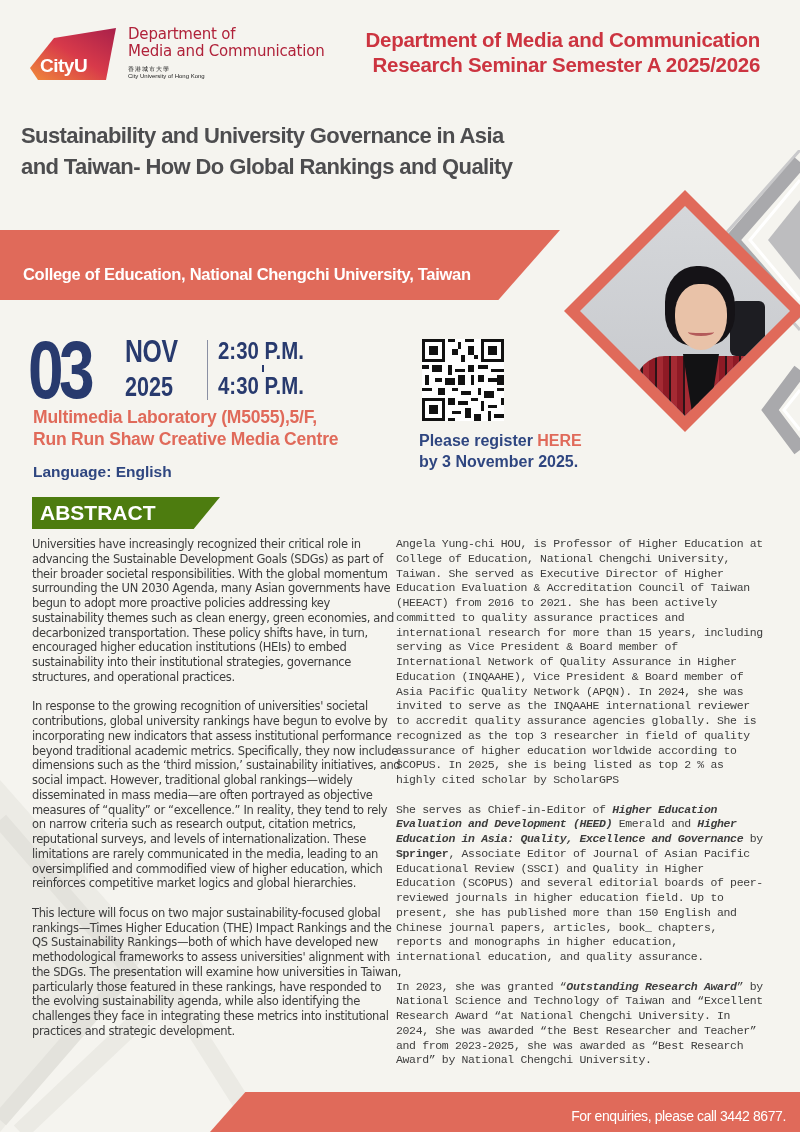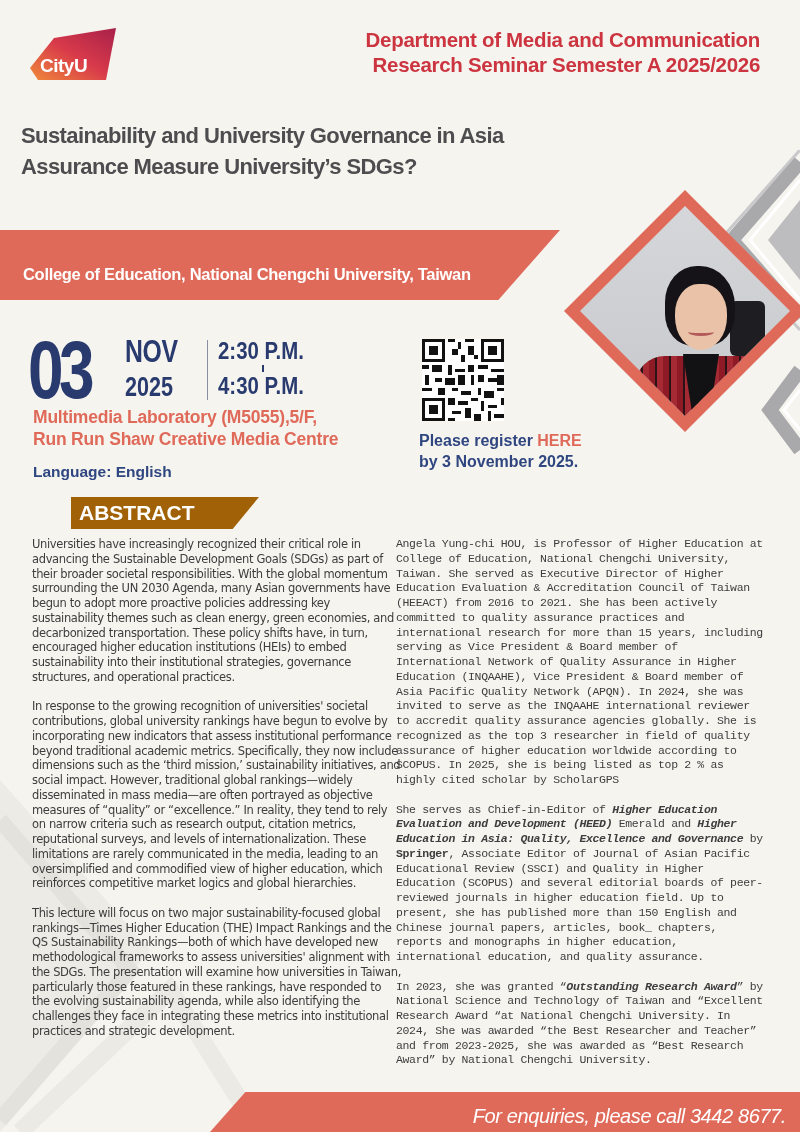--- a/index.html
+++ b/index.html
@@ -74,44 +74,43 @@
   .venue { position: absolute; left: 33px; top: 406px; color: #e06a5a; font-weight: bold; font-size: 17.5px; line-height: 22px; letter-spacing: -0.2px; }
   .language { position: absolute; left: 33px; top: 462px; color: #2f4680; font-weight: bold; font-size: 15.5px; line-height: 20px; }
 
   
   .qr { position: absolute; left: 422px; top: 339px; width: 82px; height: 82px; background: #fff; }
   .register { position: absolute; left: 419px; top: 430px; color: #2f4680; font-weight: bold; font-size: 16px; line-height: 21px; }
   .register .here { color: #e06a5a; }
 
   
   .sec-head {
-    position: absolute; height: 32px; background: #a16207;
+    position: absolute; height: 32px; background: #4d7c0f;
     color: #fff; font-weight: bold; font-size: 21px; line-height: 32px; letter-spacing: 0;
     font-family: "Liberation Sans", sans-serif;
-    margin-left: 39px;
   }
   .sec-abstract { left: 32px; top: 497px; width: 188px; padding-left: 8px; clip-path: polygon(0 0, 100% 0, 86% 100%, 0 100%); }
   .sec-speaker { left: 586px; top: 497px; width: 180px; padding-right: 12px; text-align: right; clip-path: polygon(14% 0, 100% 0, 100% 100%, 0 100%); }
 
   .col-text {
     position: absolute; color: #3d3d3d; font-size: 11.5px; line-height: 14.75px;
     font-family: "DejaVu Sans", sans-serif; letter-spacing: -0.35px;
   }
   .abstract-col { left: 32px; top: 537px; width: 370px; }
   .speaker-col { left: 396px; top: 537px; width: 368px; font-family: Liberation Mono, monospace; }
   .col-text p { margin-bottom: 14.75px; white-space: normal; }
   .col-text .b-i { font-weight: bold; font-style: italic; }
   .col-text .b { font-weight: bold; margin-top: 32px; }
 
   
   .footer-band {
     position: absolute; left: 210px; bottom: 0; width: 590px; height: 40px;
     background: #e06a5a; clip-path: polygon(6% 0, 100% 0, 100% 100%, 0 100%);
   }
-  .footer-text { position: absolute; right: 14px; bottom: 7px; color: #fff; font-style: italic; font-size: 20px; line-height: 18px; letter-spacing: -0.4px; }
+  .footer-text { position: absolute; right: 14px; bottom: 7px; color: #fff; font-size: 14px; line-height: 18px; letter-spacing: -0.4px; }
 </style>
 </head>
 <body>
 
 <div class="page">
 
   <svg class="bg-chev" style="left:0;top:760px" width="260" height="372" viewBox="0 0 260 372">
     <polygon points="0,20 150,190 0,372" fill="#ecebe5"></polygon>
     <polyline points="0,60 130,210 0,360" fill="none" stroke="#e3e2dc" stroke-width="16"></polyline>
     <polyline points="20,372 170,230 260,372" fill="none" stroke="#ebeae4" stroke-width="18"></polyline>
@@ -130,30 +129,36 @@
       <defs>
         <linearGradient id="lg1" x1="0" y1="1" x2="1" y2="0">
           <stop offset="0" stop-color="#f08a3a"></stop>
           <stop offset="0.5" stop-color="#d83a4a"></stop>
           <stop offset="1" stop-color="#a8204a"></stop>
         </linearGradient>
       </defs>
       <polygon points="2,40 26,10 88,0 78,52 10,52" fill="url(#lg1)"></polygon>
       <text x="12" y="44" font-family="Liberation Sans, sans-serif" font-weight="bold" font-size="19" fill="#fff" letter-spacing="-0.5">CityU</text>
     </svg>
+    <div class="logo-text">
+      <div class="logo-dept">Department of</div>
+      <div class="logo-dept">Media and Communication</div>
+      <div class="logo-cn">香港城市大學</div>
+      <div class="logo-en">City University of Hong Kong</div>
+    </div>
   </div>
 
   <div class="seminar-title">
     <div>Department of Media and Communication</div>
     <div>Research Seminar Semester A 2025/2026</div>
   </div>
 
   <div class="talk-title">
     <div>Sustainability and University Governance in Asia</div>
-    <div>Assurance Measure University’s SDGs?</div>
+    <div>and Taiwan-  How Do Global Rankings and Quality</div>
   </div>
 
   <div class="speaker-band"></div>
   <div class="speaker-affil">College of Education, National Chengchi University, Taiwan</div>
 
   <div class="photo-frame"></div>
   <div class="photo-inner" title="Portrait of Professor Angela Yung Chi HOU">
     <div class="chair"></div>
     <div class="hair"></div>
     <div class="face"></div>

